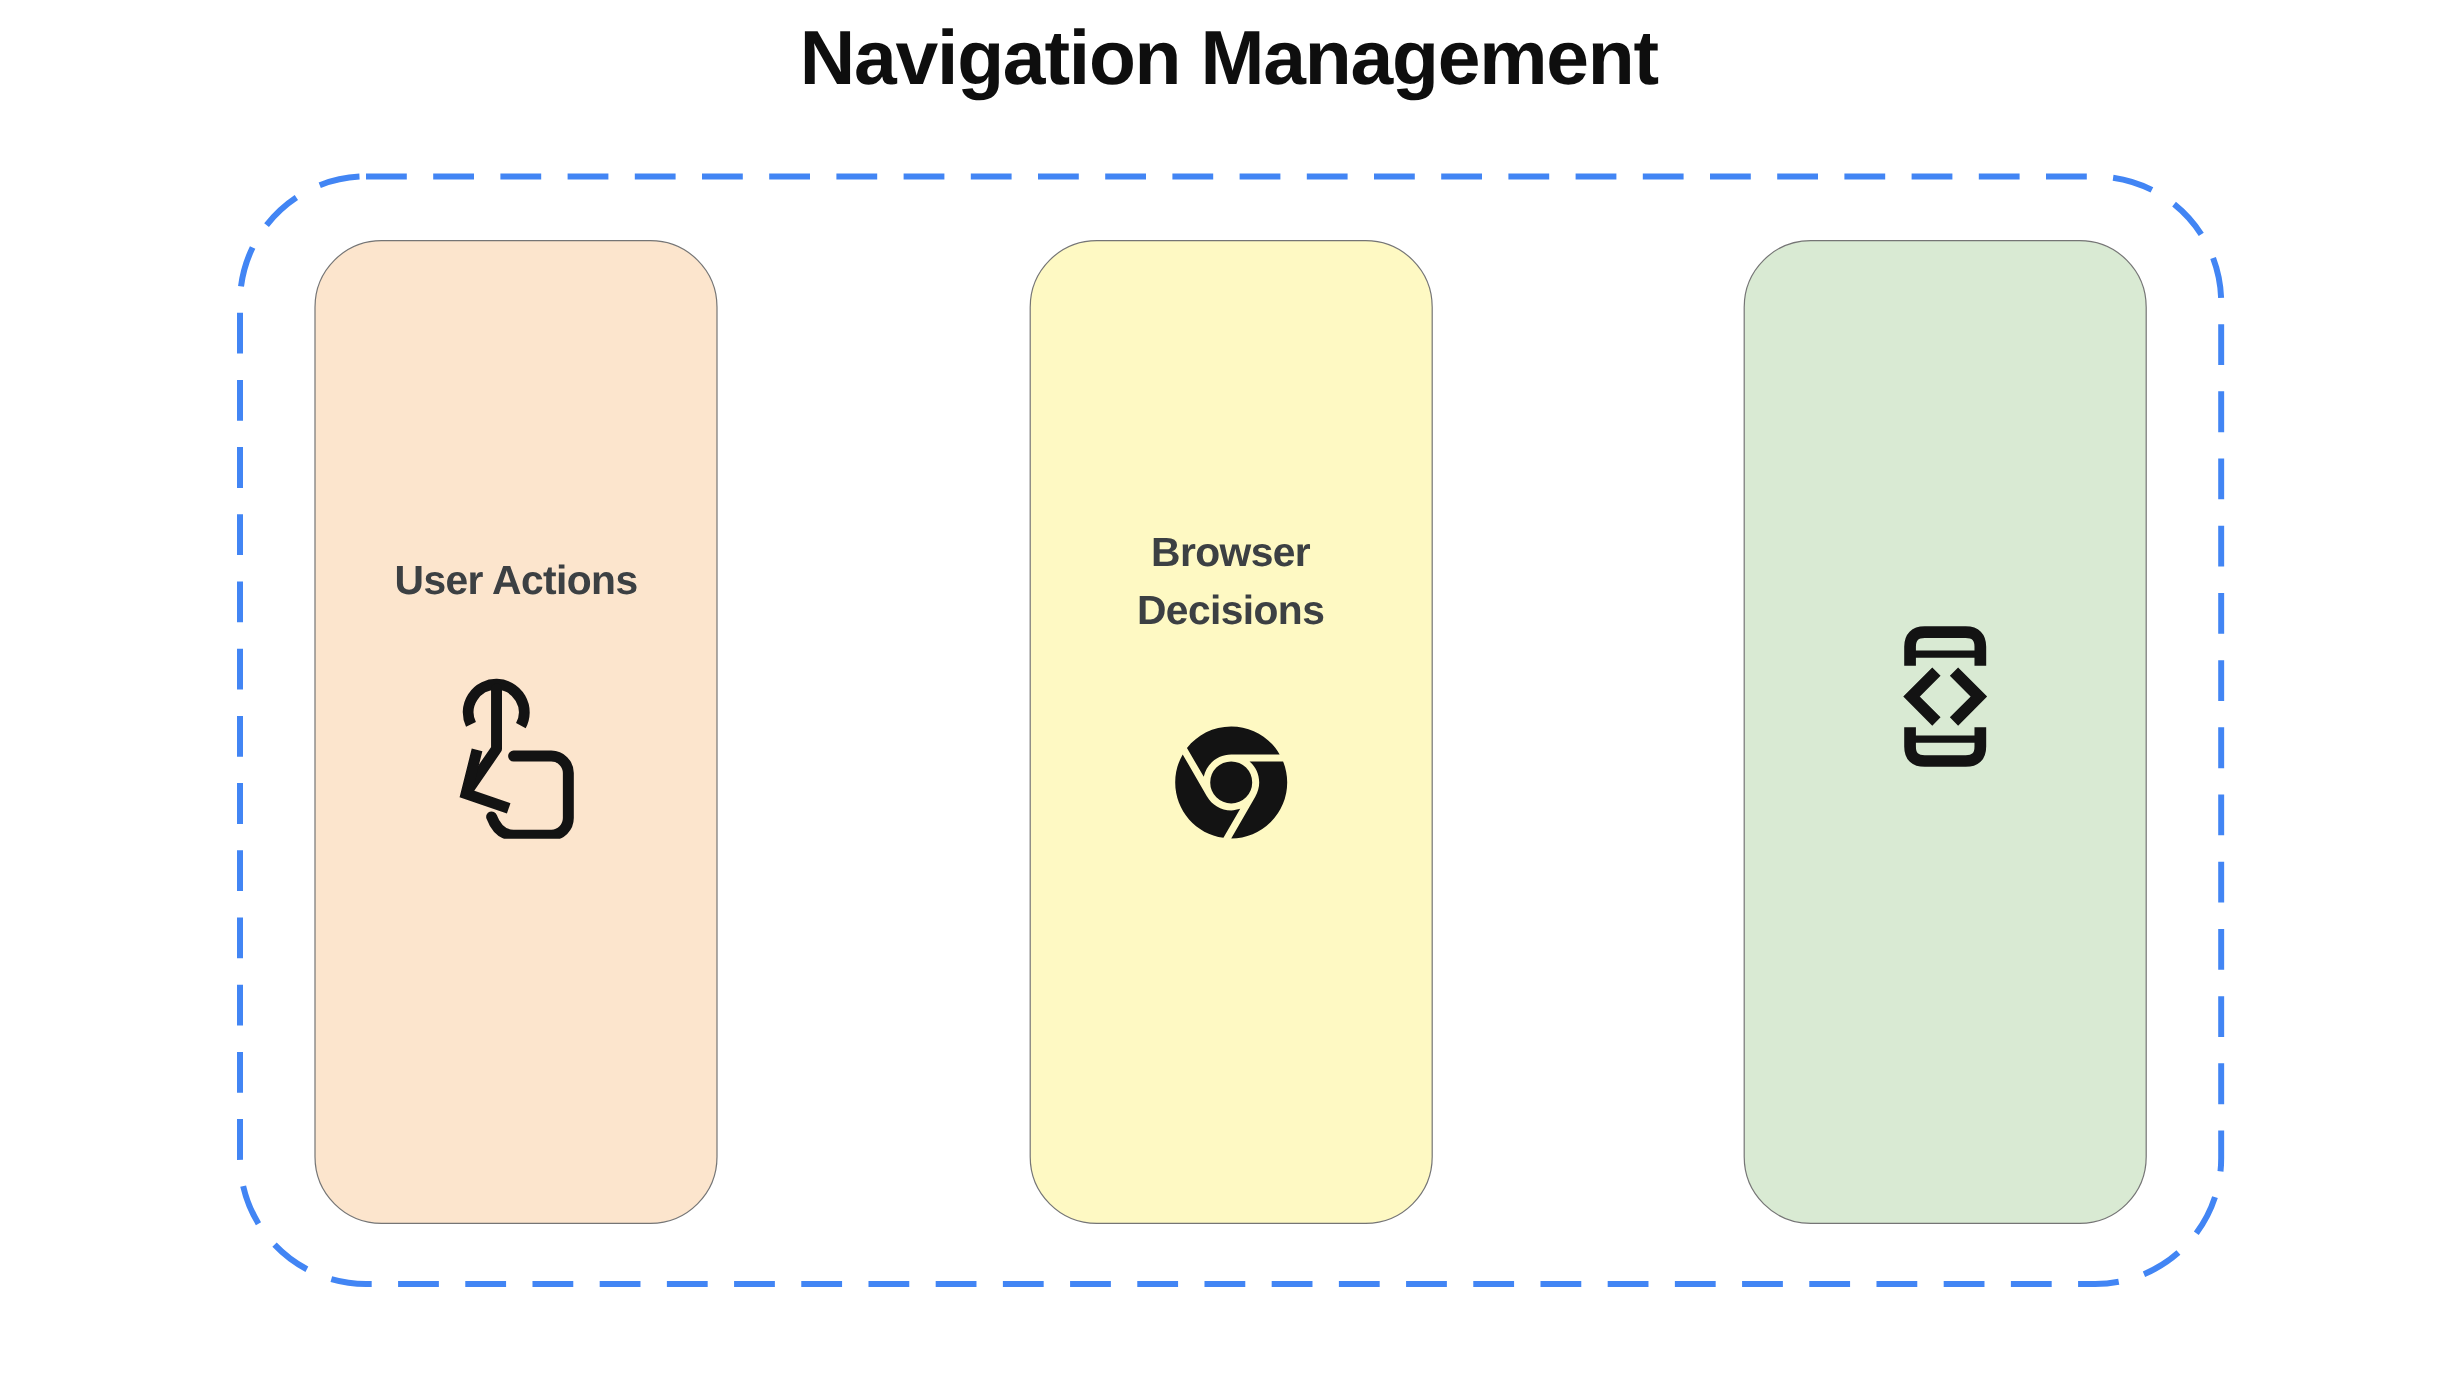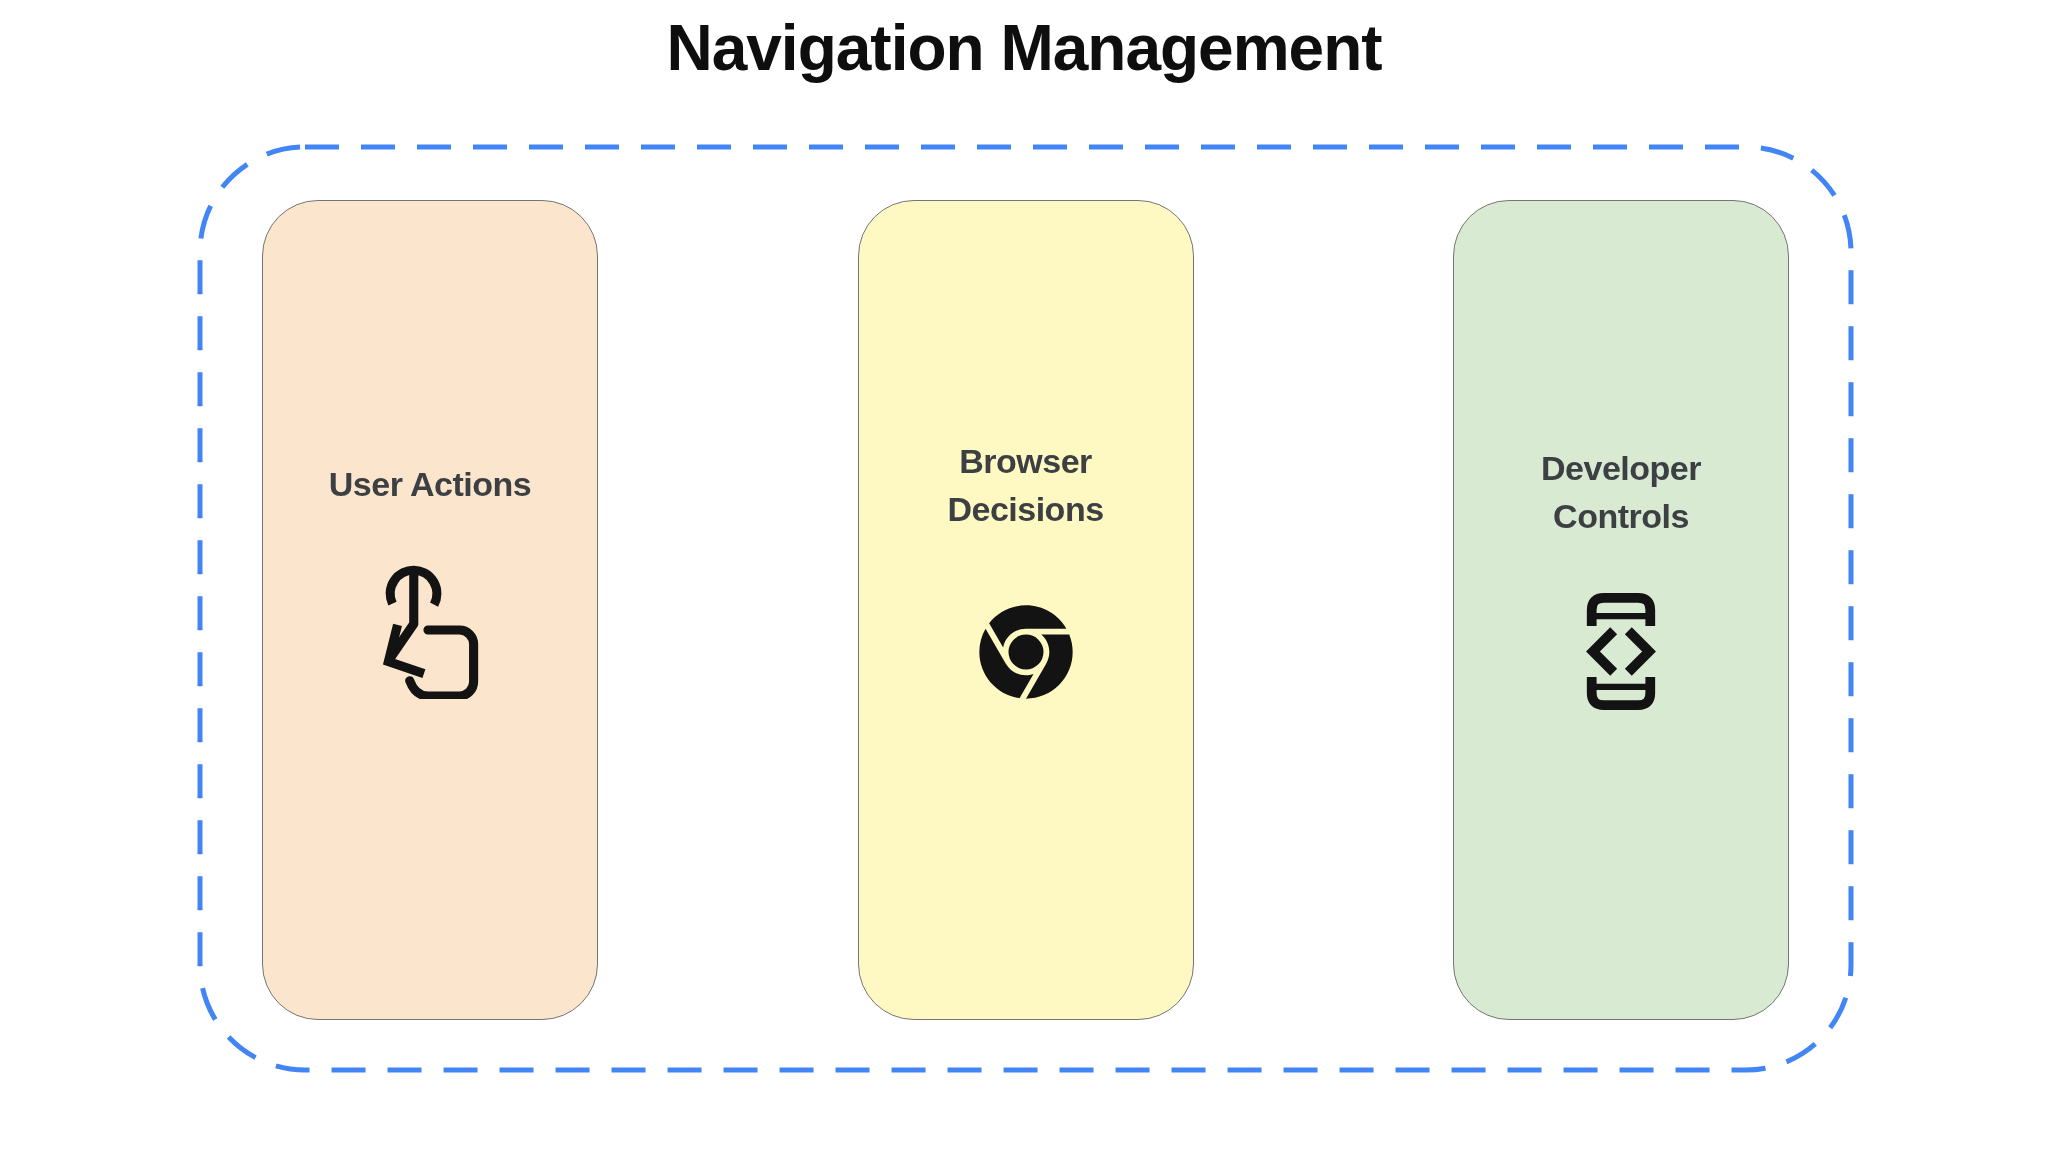--- a/index.html
+++ b/index.html
@@ -69,21 +69,20 @@
       <div class="card-content">
         <div class="card-label">Browser Decisions</div>
         <svg class="card-icon" width="140" height="140" viewBox="0 0 24 24">
           <path fill="#131313" d="M12,20L15.46,14H15.45C15.79,13.4 16,12.73 16,12C16,10.8 15.46,9.73 14.62,9H19.41C19.79,9.93 20,10.94 20,12A8,8 0 0,1 12,20M4,12C4,10.54 4.39,9.18 5.07,8L8.54,14H8.55C9.24,15.19 10.5,16 12,16C12.45,16 12.88,15.91 13.29,15.78L10.89,19.92C7,19.37 4,16.04 4,12M15,12A3,3 0 0,1 12,15A3,3 0 0,1 9,12A3,3 0 0,1 12,9A3,3 0 0,1 15,12M12,4C14.96,4 17.54,5.61 18.92,8H12C10.06,8 8.45,9.38 8.08,11.21L5.68,7.08C7.14,5.21 9.43,4 12,4Z"></path>
         </svg>
       </div>
     </div>
 
     <div class="card" style="background-color: rgb(217, 234, 211);">
       <div class="card-content">
-        <div class="card-label">Developer Controls</div>
         <svg class="card-icon" width="122" height="127" viewBox="0 0 100 104">
 
           <path class="icon-stroke" d="M 26,31 V 18 Q 26,8 36,8 H 64 Q 74,8 74,18 V 31" stroke-width="8" stroke-linecap="butt"></path>
           <path class="icon-stroke" d="M 29,23 H 71" stroke-width="5"></path>
 
           <path class="icon-stroke" d="M 44,35 L 27,52 L 44,69" stroke-width="8" stroke-linecap="butt" stroke-linejoin="miter"></path>
           <path class="icon-stroke" d="M 56,35 L 73,52 L 56,69" stroke-width="8" stroke-linecap="butt" stroke-linejoin="miter"></path>
 
           <path class="icon-stroke" d="M 26,73 V 86 Q 26,96 36,96 H 64 Q 74,96 74,86 V 73" stroke-width="8" stroke-linecap="butt"></path>
           <path class="icon-stroke" d="M 29,81 H 71" stroke-width="5"></path>

